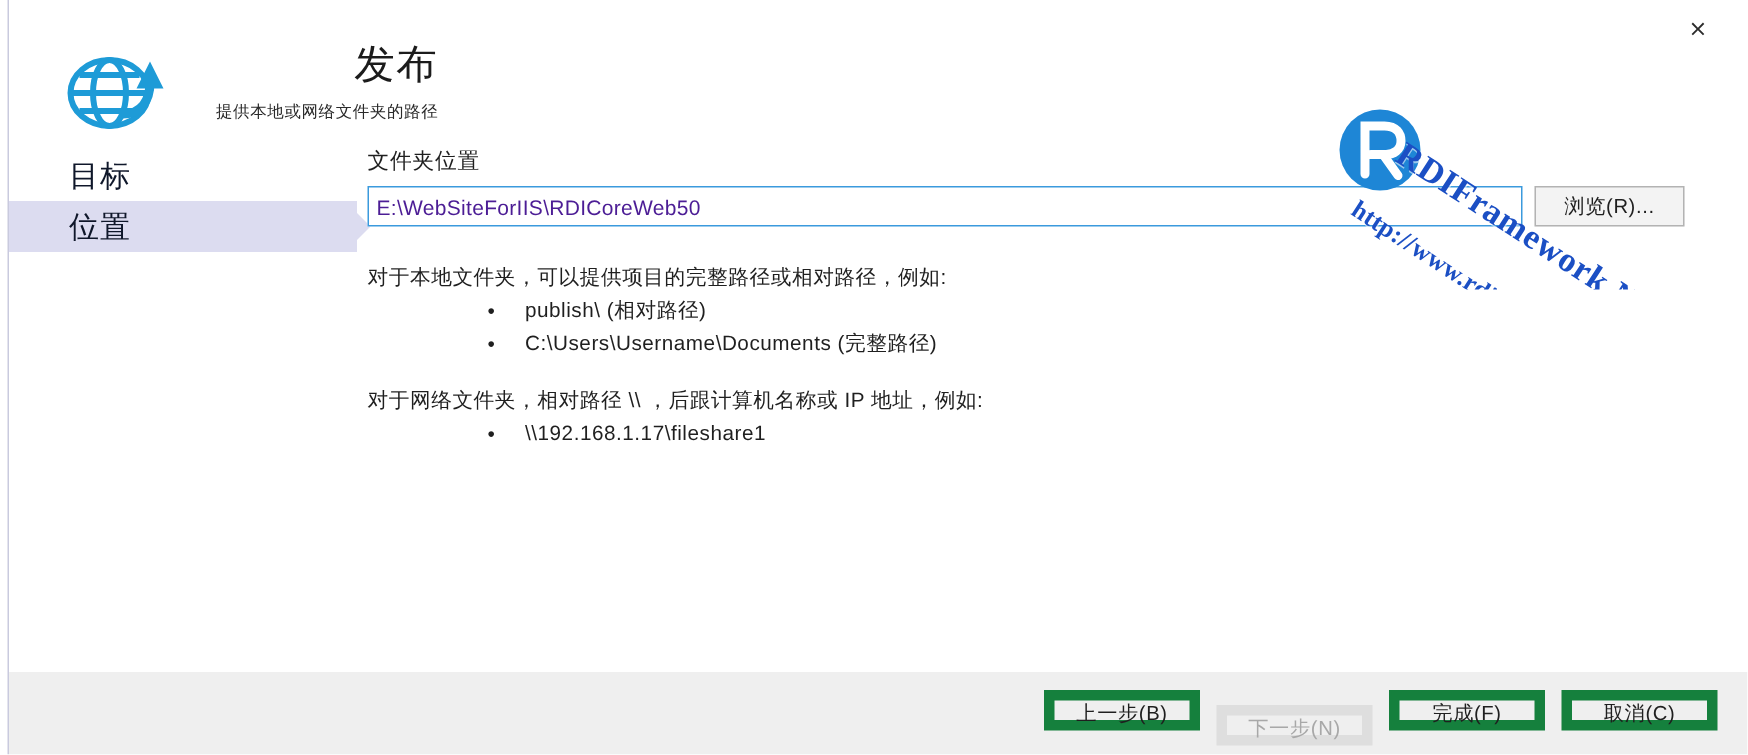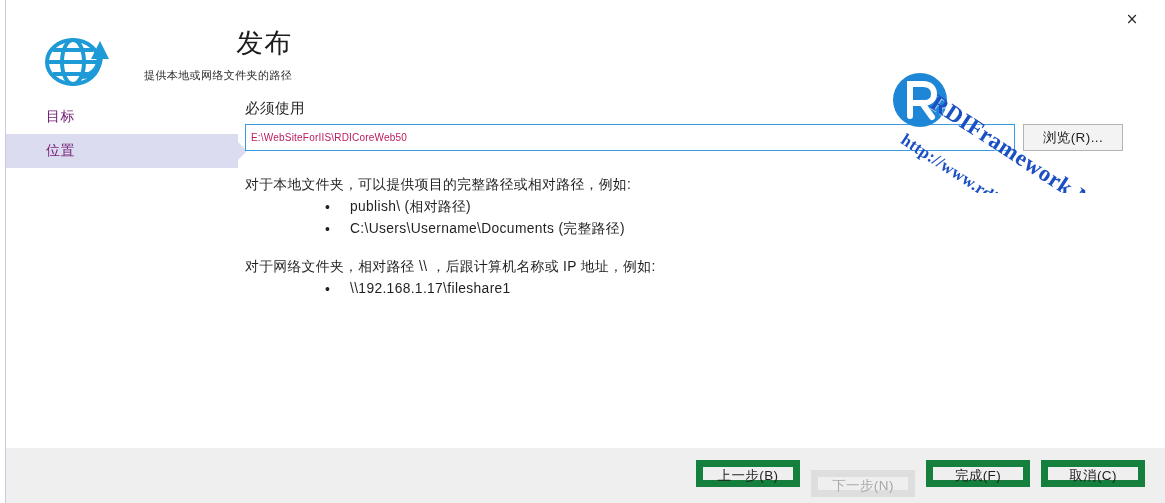--- a/index.html
+++ b/index.html
@@ -92,22 +92,22 @@
     left: 6px;
     top: 100px;
     width: 232px;
   }
   .nav-item {
     position: relative;
     height: 34px;
     display: flex;
     align-items: center;
     padding-left: 40px;
-    font-size: 14px;
-    color: #701a75;
+    font-size: 20px;
+    color: #0f172a;
     cursor: pointer;
     letter-spacing: 0.6px;
     box-sizing: border-box;
     text-align: right;
   }
   .nav-item.selected {
     background: #dcdcf0;
   }
   .nav-item.selected::after {
     content: "";
@@ -139,22 +139,22 @@
     display: flex;
     align-items: flex-start;
   }
   #path-input {
     width: 770px;
     height: 27px;
     box-sizing: border-box;
     border: 1px solid #3b9add;
     background: #ffffff;
     font-family: "Liberation Sans", sans-serif;
-    font-size: 10px;
-    color: #be185d;
+    font-size: 14px;
+    color: #4c1d95;
     padding: 0 5px;
     outline: none;
     letter-spacing: 0.2px;
   }
   #browse-btn {
     margin-left: 8px;
     width: 100px;
     height: 27px;
     box-sizing: border-box;
     background: #f3f3f3;
@@ -309,21 +309,21 @@
     <div class="nav-item">
       <span>目标</span>
     </div>
     <div class="nav-item selected">
       <span>位置</span>
     </div>
   </div>
 
   <div id="content">
 
-    <div id="folder-label">必须使用</div>
+    <div id="folder-label">文件夹位置</div>
 
     <div id="path-row">
       <input id="path-input" type="text" value="E:\WebSiteForIIS\RDICoreWeb50" style="">
       <button id="browse-btn">浏览(R)...</button>
     </div>
 
     <div id="help-block">
       <p class="help-para">对于本地文件夹，可以提供项目的完整路径或相对路径，例如:</p>
       <ul class="help-list">
         <li>publish\ (相对路径)</li>

